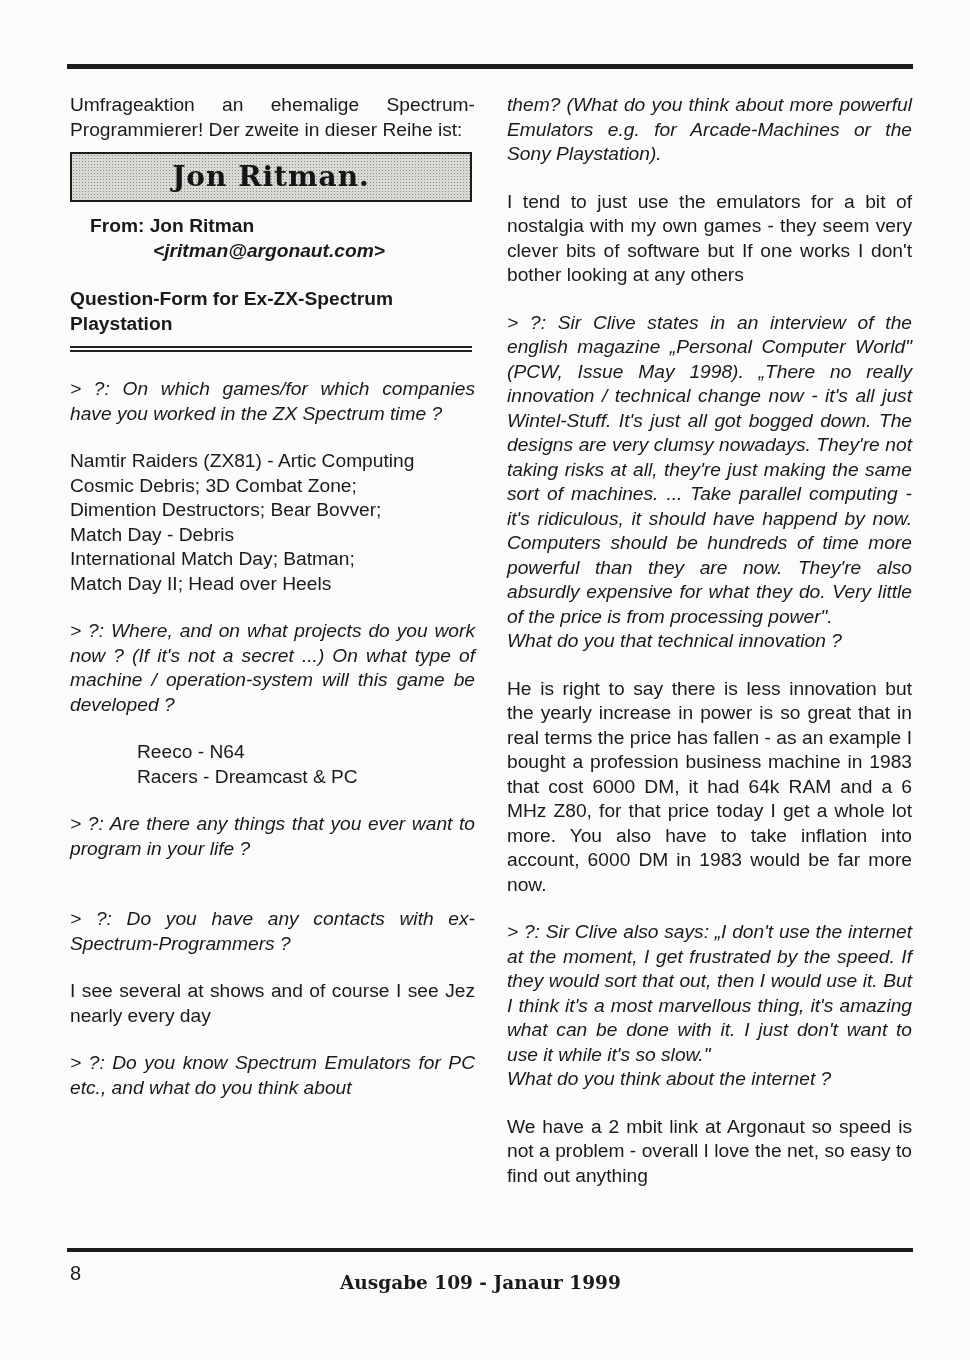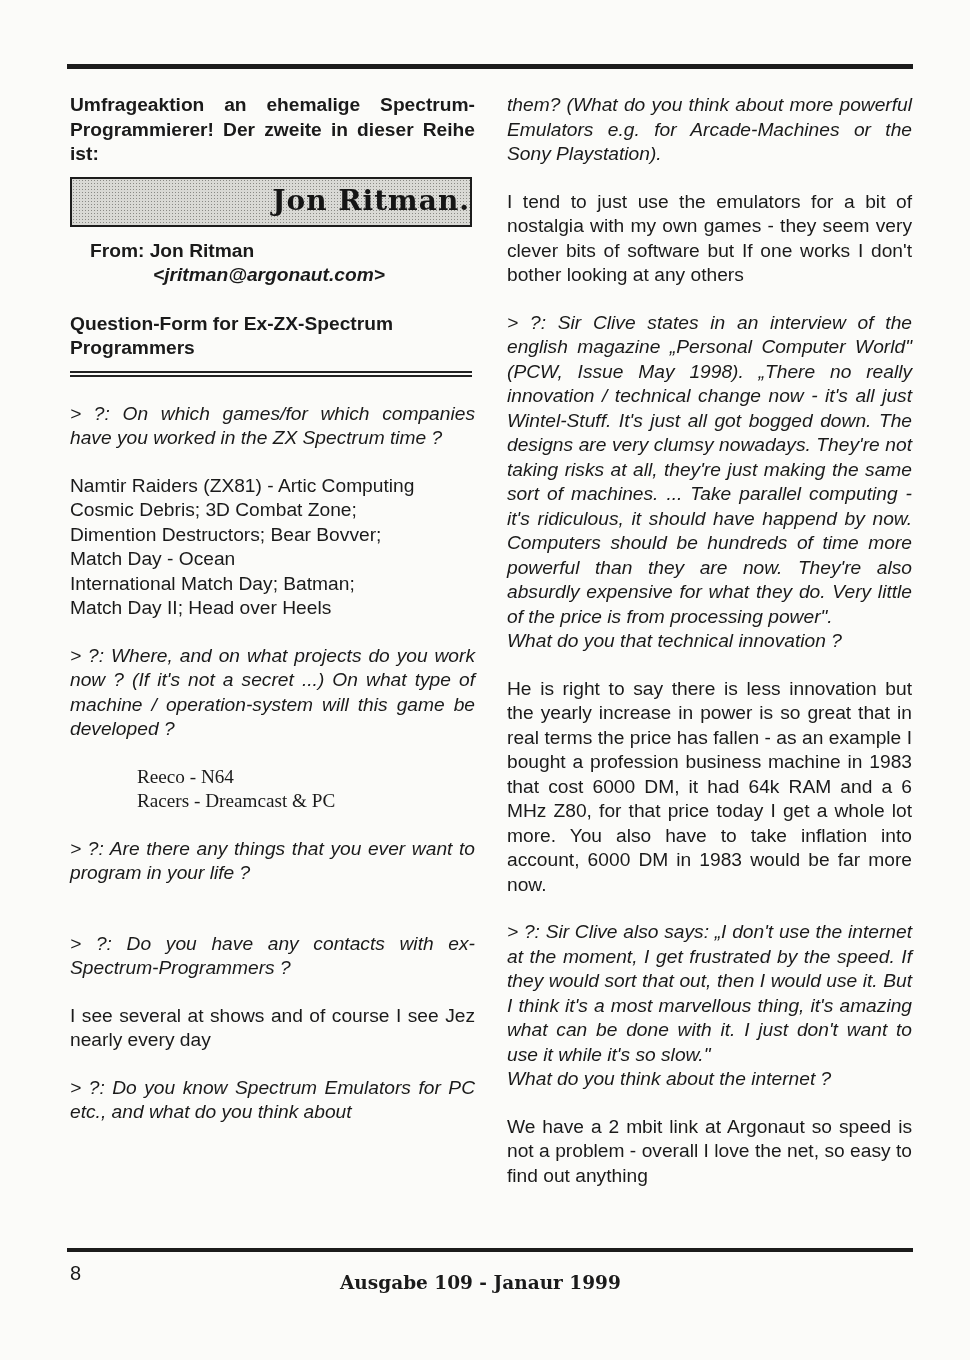--- a/index.html
+++ b/index.html
@@ -20,43 +20,43 @@
     font-size: 19.2px; line-height: 24.5px;
   }
   .col-left { left: 70px; }
   .col-right { left: 507px; }
   .q {
     font-weight: normal; font-style: italic; text-align: justify;
     text-align-last: left;
   }
   .a { text-align: justify; text-align-last: left; }
   p { margin: 0; }
-  .intro { font-weight: bold; text-align: justify; text-align-last: left; }
+  .intro { font-weight: normal; text-align: justify; text-align-last: left; }
   .title-box {
     margin-top: 10px; height: 46px; width: 398px;
     border: 2px solid #1c1c1c;
     background-color: #d9d9d5;
     background-image: radial-gradient(#8a8a86 0.8px, transparent 0.9px);
     background-size: 3px 3px;
-    display: flex; align-items: center; justify-content: flex-end;
+    display: flex; align-items: center; justify-content: center;
   }
   .title-box span {
     font-family: "DejaVu Serif", serif; font-weight: bold;
     font-size: 28px; letter-spacing: 1px; color: #151515;
   }
   .from { margin-top: 12px; font-weight: bold; margin-left: 20px; }
   .from .email { padding-left: 63px; display: block; font-style: italic; }
   .qform { margin-top: 24px; font-weight: bold; }
   .double-rule {
     margin-top: 10px; height: 2px; border-top: 2px solid #222;
     border-bottom: 2px solid #222; width: 402px;
   }
   .gap-s { height: 23px; }
   .gap-m { height: 25px; }
-  .indent { padding-left: 67px; font-family: Liberation Serif, serif; }
+  .indent { padding-left: 67px; }
   .bottom-rule {
     position: absolute; left: 67px; top: 1248px; width: 846px; height: 4px;
     background: #1c1c1c;
   }
   .page-num {
     position: absolute; left: 70px; top: 1262px; font-size: 20px;
   }
   .footer-title {
     position: absolute; left: 340px; top: 1272px;
     font-family: "DejaVu Serif", serif; font-weight: bold; font-size: 18.5px;
@@ -69,31 +69,31 @@
 
 <div class="col col-left">
   <p class="intro">Umfrageaktion an ehemalige Spectrum-Programmierer! Der zweite in dieser Reihe ist:</p>
   <div class="title-box">
     <span>Jon Ritman.</span>
   </div>
   <div class="from">
     <span>From: Jon Ritman</span>
     <span class="email">&lt;jritman@argonaut.com&gt;</span>
   </div>
-  <p class="qform">Question-Form for Ex-ZX-Spectrum Programmers</p>
+  <p class="qform">Question-Form for Ex-ZX-Spectrum Playstation</p>
   <div class="double-rule"></div>
   <div class="gap-m"></div>
 
   <p class="q">&gt; ?: On which games/for which companies have you worked in the ZX Spectrum time ?</p>
   <div class="gap-s"></div>
   <div>
     <div>Namtir Raiders (ZX81) - Artic Computing</div>
     <div>Cosmic Debris; 3D Combat Zone;</div>
     <div>Dimention Destructors; Bear Bovver;</div>
-    <div>Match Day - Ocean</div>
+    <div>Match Day - Debris</div>
     <div>International Match Day; Batman;</div>
     <div>Match Day II; Head over Heels</div>
   </div>
   <div class="gap-s"></div>
 
   <p class="q">&gt; ?: Where, and on what projects do you work now ? (If it's not a secret ...) On what type of machine / operation-system will this game be developed ?</p>
   <div class="gap-s"></div>
   <div class="indent">
     <div>Reeco - N64</div>
     <div>Racers - Dreamcast &amp; PC</div>

